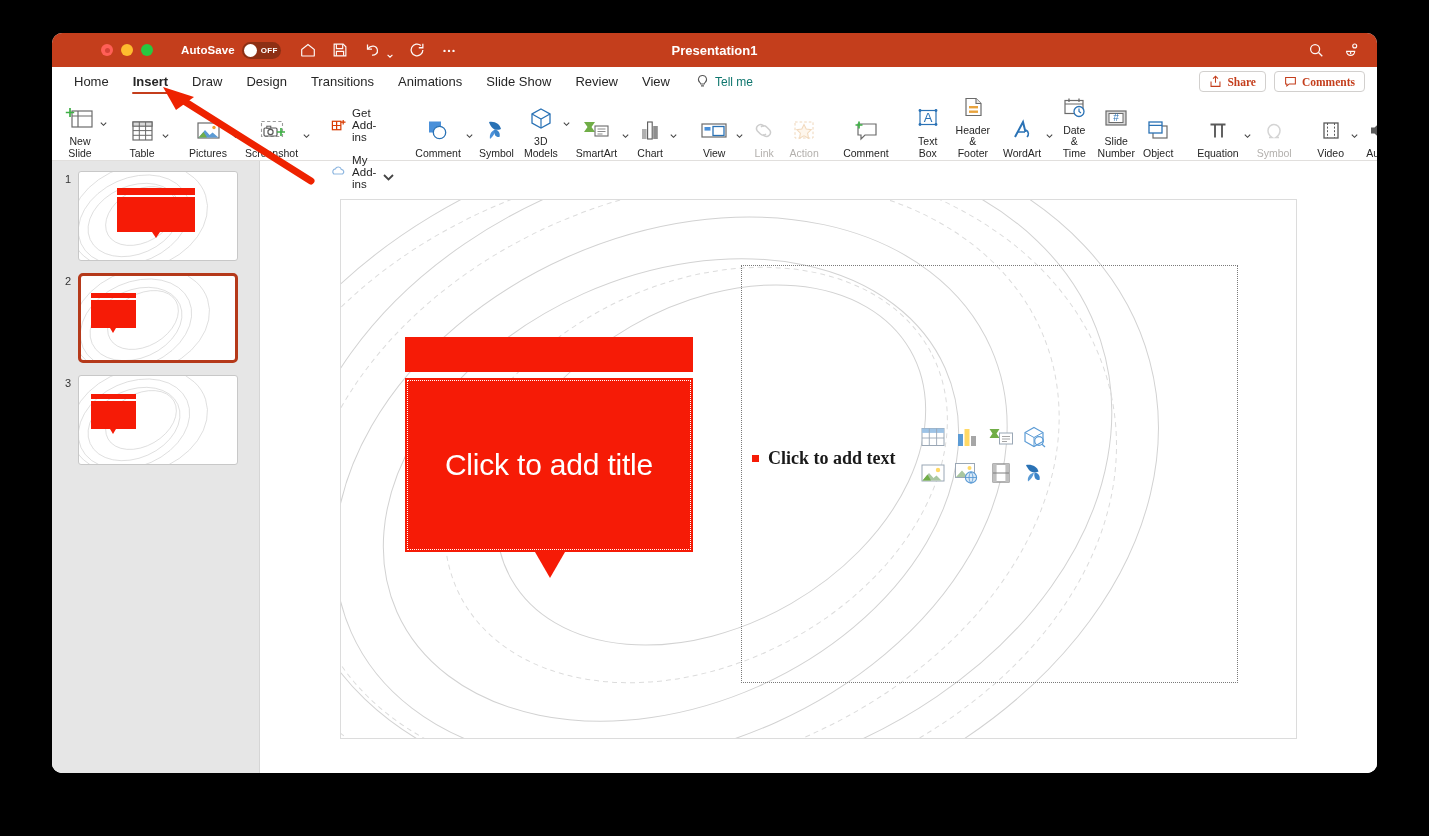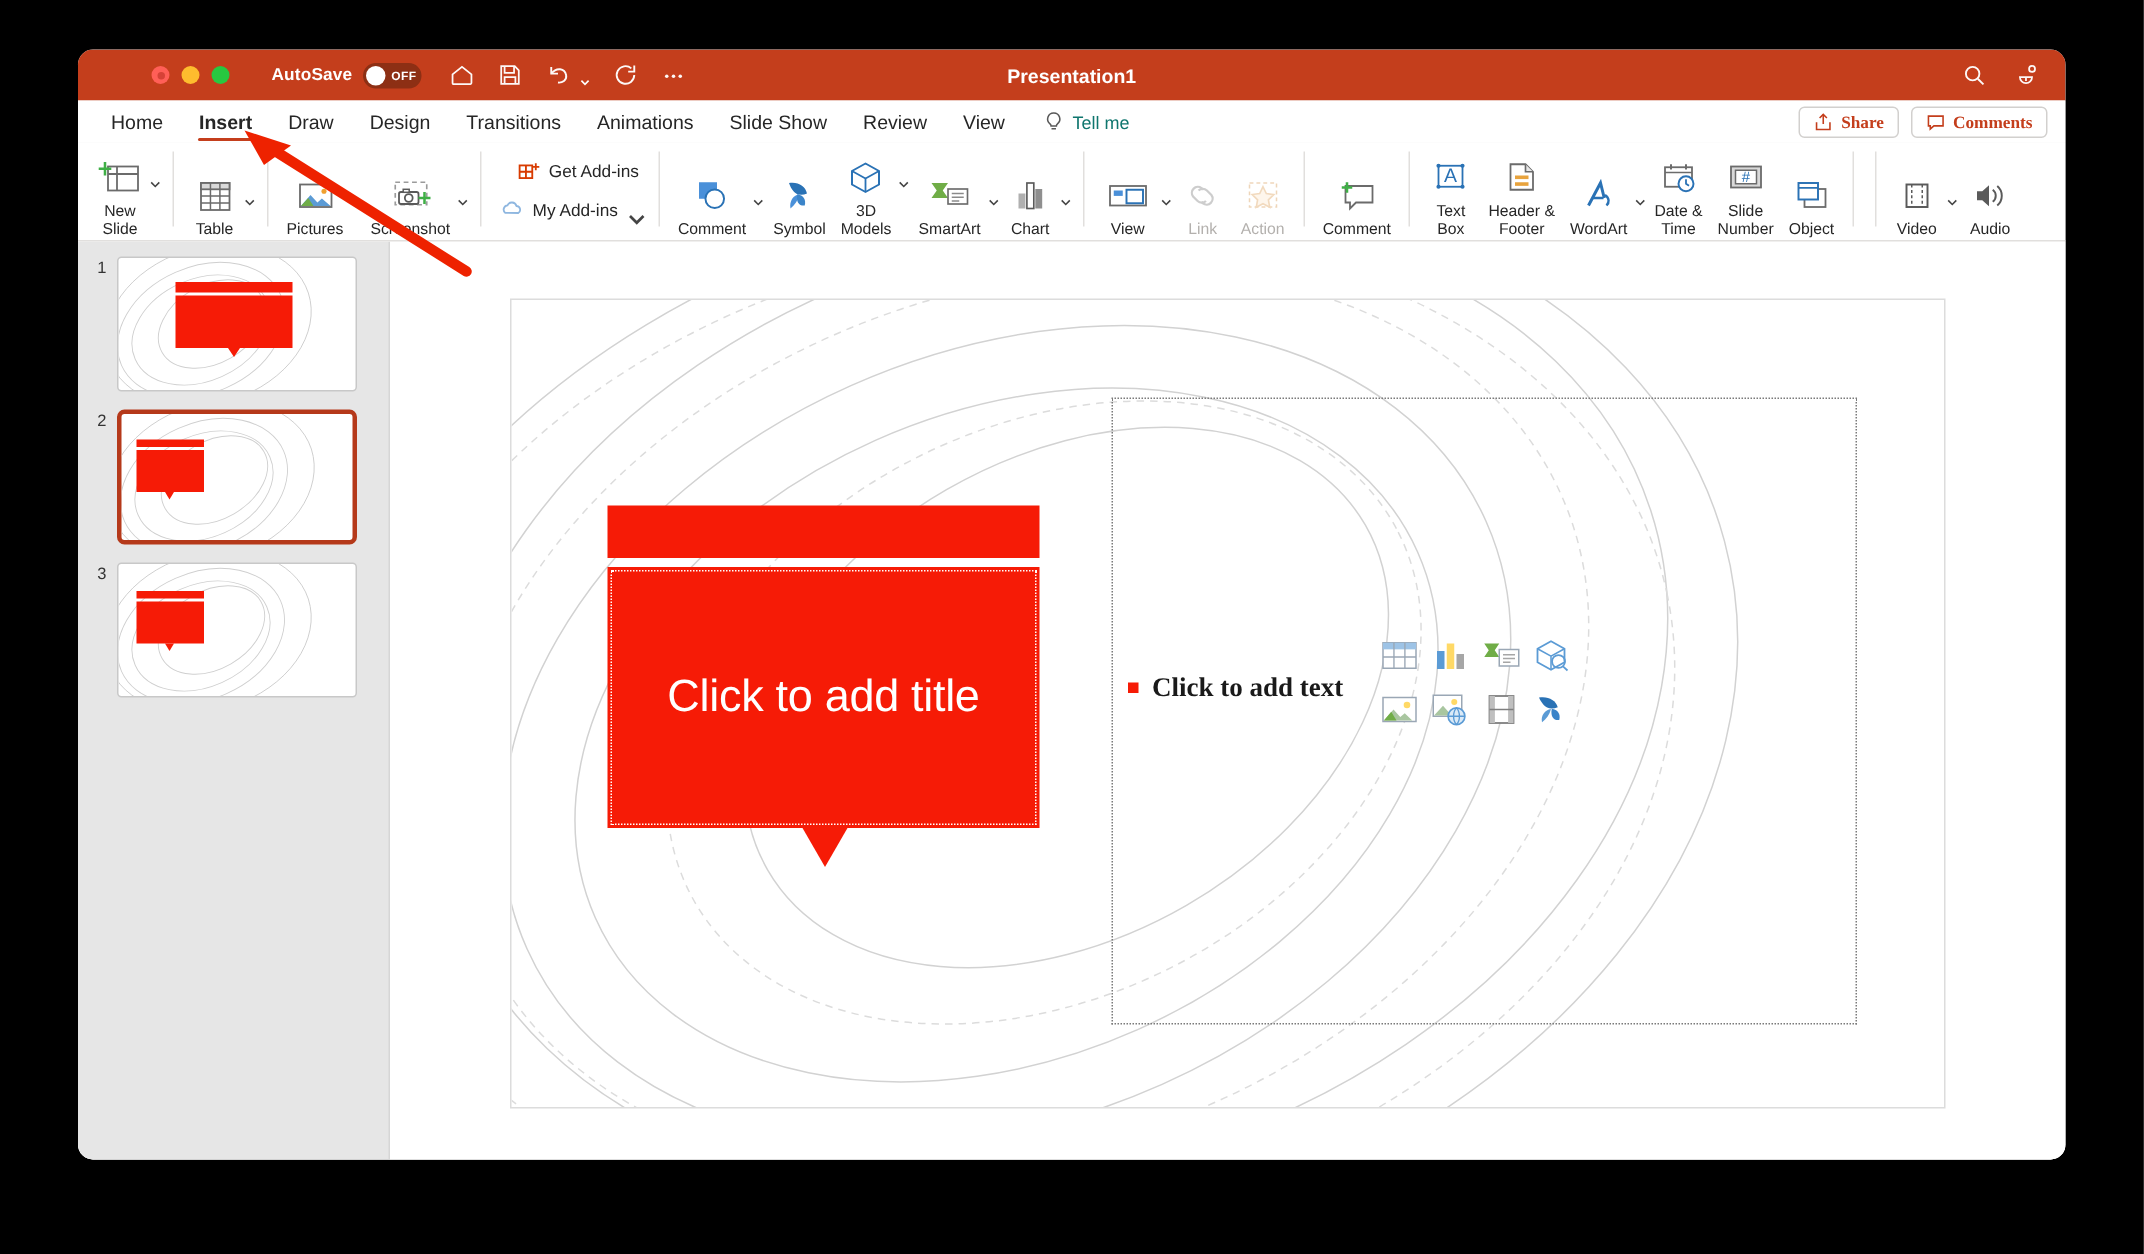--- a/index.html
+++ b/index.html
@@ -653,20 +653,45 @@
             <rect x="6" y="5" width="13" height="11" fill="#fff" stroke="#2a72b5" stroke-width="1.3"></rect>
             <path d="M6 8.3h13" stroke="#2a72b5" stroke-width="1.2"></path>
           </svg>
         </div>
         <div class="lbl">Object</div>
       </div>
     </div>
 
     <div class="sep"></div>
 
+    <div class="grp">
+      <div class="withchev">
+        <div class="btn">
+          <div class="ico">
+            <svg width="30" height="28" viewBox="0 0 30 28">
+              <path d="M7.5 7.5h15M12 7.5v13M19 7.5v13" fill="none" stroke="#5a5a5a" stroke-width="1.9"></path>
+            </svg>
+          </div>
+          <div class="lbl">Equation</div>
+        </div>
+        <div class="chev">
+          <svg viewBox="0 0 10 10" fill="none" stroke="currentColor" stroke-width="1.2">
+                <path d="M2 4 5 7 8 4"></path>
+              </svg>
+        </div>
+      </div>
+      <div class="btn dis">
+        <div class="ico">
+          <svg width="30" height="28" viewBox="0 0 30 28">
+            <path d="M10 20.5h3.2c-3-2-4.2-4.4-4.2-7a6 6 0 0 1 12 0c0 2.6-1.2 5-4.2 7H20" fill="none" stroke="#9a9a9a" stroke-width="1.5"></path>
+          </svg>
+        </div>
+        <div class="lbl">Symbol</div>
+      </div>
+    </div>
 
     <div class="sep"></div>
 
     <div class="grp">
       <div class="withchev">
         <div class="btn">
           <div class="ico">
             <svg width="30" height="28" viewBox="0 0 30 28">
               <rect x="8" y="6" width="14" height="15" fill="#fff" stroke="#5a5a5a" stroke-width="1.3"></rect>
               <path d="M11.5 6v15M18.5 6v15" stroke="#5a5a5a" stroke-width="1" stroke-dasharray="2 1.6"></path>

